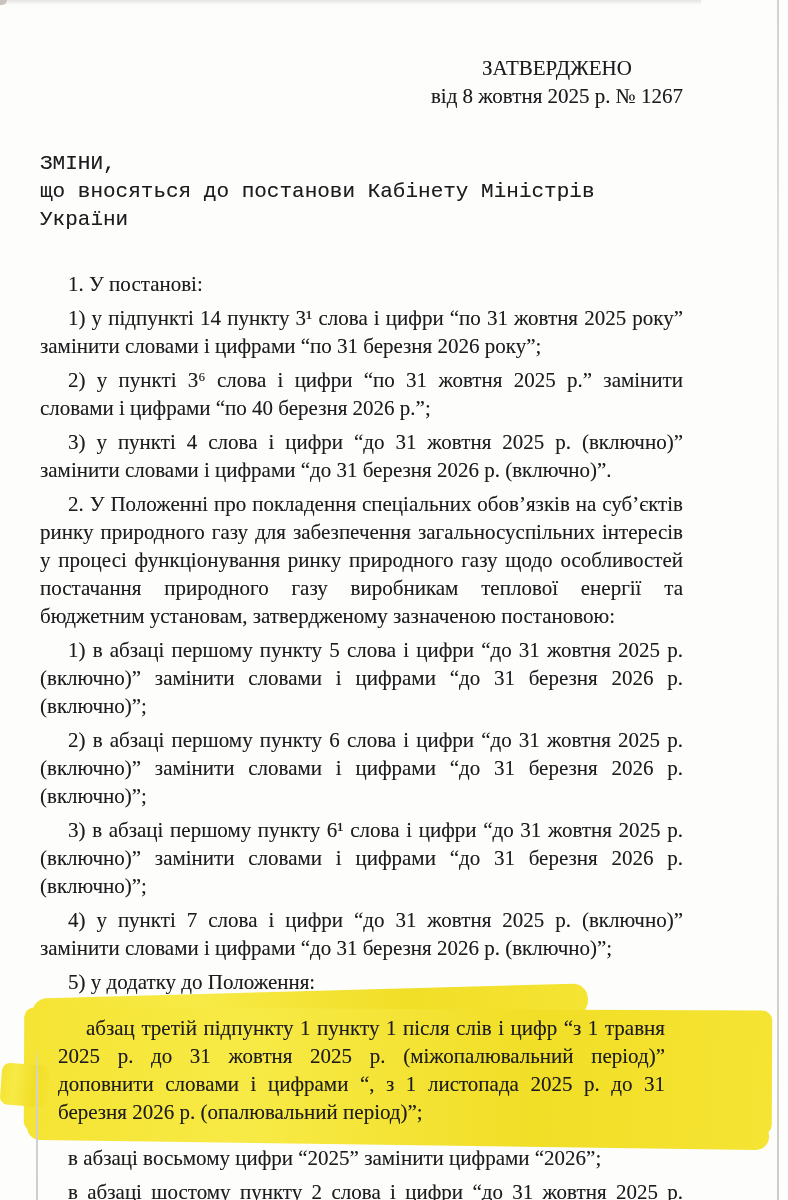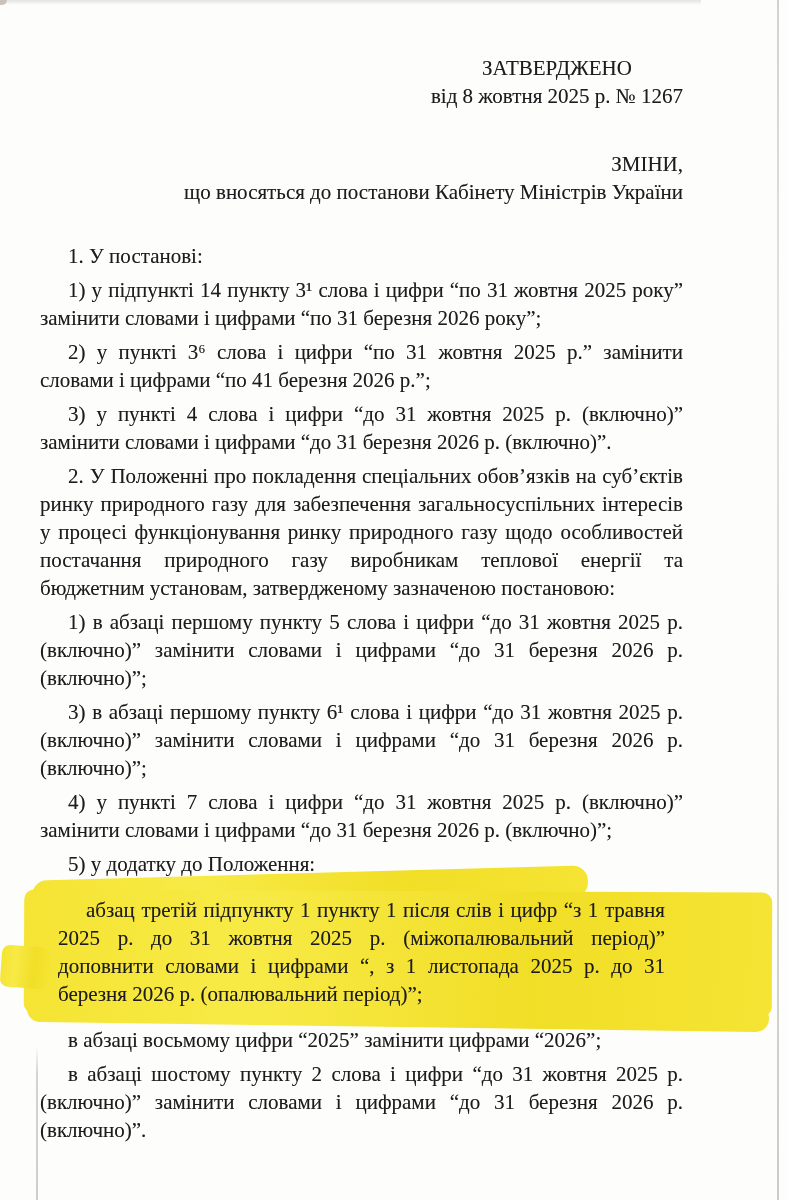--- a/index.html
+++ b/index.html
@@ -54,21 +54,22 @@
     background: linear-gradient(180deg, rgba(214,214,209,0) 0%, #d4d4cf 18%, #cfcfca 100%);
   }
 
   .approval {
     width: 404px;
     margin-left: 315px;
     text-align: center;
   }
   .doc-title {
     margin-top: 40px;
-    text-align: right;
+    text-align: left;
+    font-family: Liberation Mono, monospace;
   }
   .bodytext {
     margin-top: 36px;
   }
   .bodytext p {
     margin: 0 0 6px 0;
     text-indent: 28px;
     text-align: justify;
   }
 
@@ -126,24 +127,25 @@
   </div>
 
   <div class="doc-title">
     <div>ЗМІНИ,</div>
     <div>що вносяться до постанови Кабінету Міністрів України</div>
   </div>
 
   <div class="bodytext">
     <p>1. У постанові:</p>
     <p>1) у підпункті 14 пункту 3¹ слова і цифри “по 31 жовтня 2025 року” замінити словами і цифрами “по 31 березня 2026 року”;</p>
-    <p>2) у пункті 3⁶ слова і цифри “по 31 жовтня 2025 р.” замінити словами і цифрами “по 41 березня 2026 р.”;</p>
+    <p>2) у пункті 3⁶ слова і цифри “по 31 жовтня 2025 р.” замінити словами і цифрами “по 40 березня 2026 р.”;</p>
     <p>3) у пункті 4 слова і цифри “до 31 жовтня 2025 р. (включно)” замінити словами і цифрами “до 31 березня 2026 р. (включно)”.</p>
     <p>2. У Положенні про покладення спеціальних обов’язків на суб’єктів ринку природного газу для забезпечення загальносуспільних інтересів у процесі функціонування ринку природного газу щодо особливостей постачання природного газу виробникам теплової енергії та бюджетним установам, затвердженому зазначеною постановою:</p>
     <p>1) в абзаці першому пункту 5 слова і цифри “до 31 жовтня 2025 р. (включно)” замінити словами і цифрами “до 31 березня 2026 р. (включно)”;</p>
+    <p>2) в абзаці першому пункту 6 слова і цифри “до 31 жовтня 2025 р. (включно)” замінити словами і цифрами “до 31 березня 2026 р. (включно)”;</p>
     <p>3) в абзаці першому пункту 6¹ слова і цифри “до 31 жовтня 2025 р. (включно)” замінити словами і цифрами “до 31 березня 2026 р. (включно)”;</p>
     <p>4) у пункті 7 слова і цифри “до 31 жовтня 2025 р. (включно)” замінити словами і цифрами “до 31 березня 2026 р. (включно)”;</p>
     <p>5) у додатку до Положення:</p>
 
     <div class="hl-wrap">
       <span class="marker m-top" style="background-image: linear-gradient(93deg, rgb(245, 228, 51) 0%, rgb(248, 234, 70) 30%, rgb(241, 222, 39) 68%, rgb(245, 228, 51) 100%);"></span>
       <span class="marker m-main" style="background-image: linear-gradient(93deg, rgb(245, 228, 51) 0%, rgb(248, 234, 70) 30%, rgb(241, 222, 39) 68%, rgb(245, 228, 51) 100%);"></span>
       <span class="marker m-left" style="background-image: linear-gradient(93deg, rgb(245, 228, 51) 0%, rgb(248, 234, 70) 30%, rgb(241, 222, 39) 68%, rgb(245, 228, 51) 100%);"></span>
       <span class="marker m-bottom" style="background-image: linear-gradient(93deg, rgb(245, 228, 51) 0%, rgb(248, 234, 70) 30%, rgb(241, 222, 39) 68%, rgb(245, 228, 51) 100%);"></span>
       <p>абзац третій підпункту 1 пункту 1 після слів і цифр “з 1 травня 2025 р. до 31 жовтня 2025 р. (міжопалювальний період)” доповнити словами і цифрами “, з 1 листопада 2025 р. до 31 березня 2026 р. (опалювальний період)”;</p>

